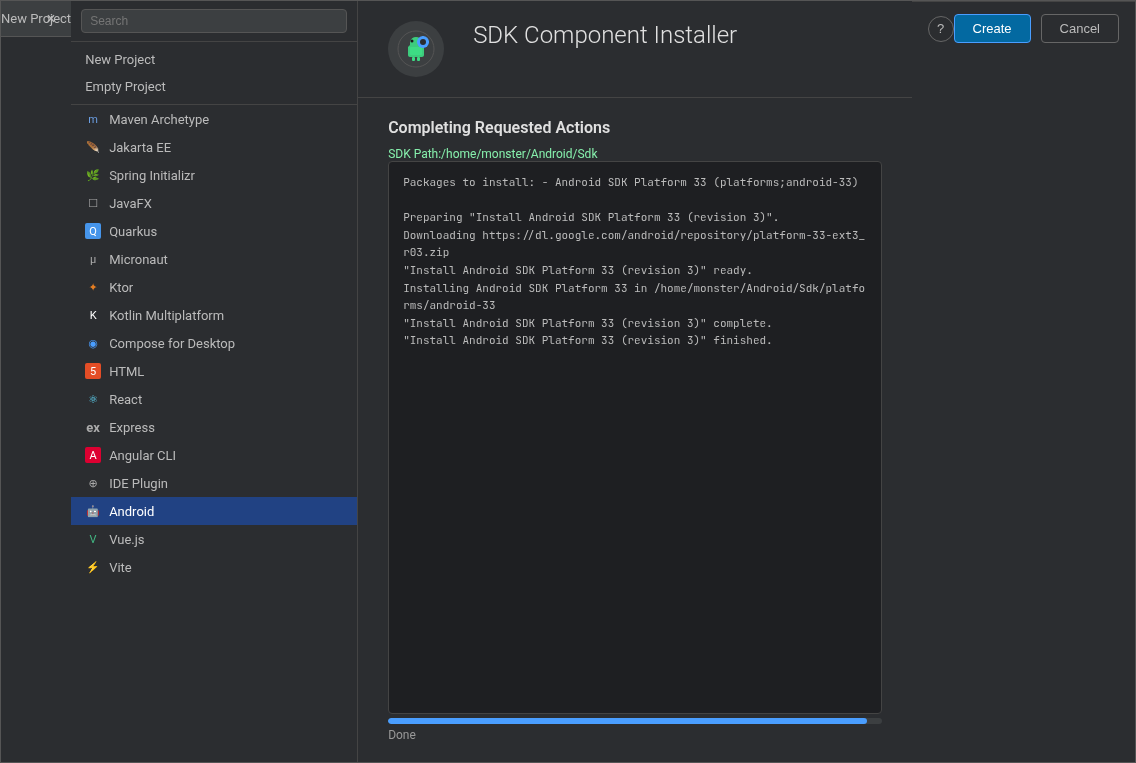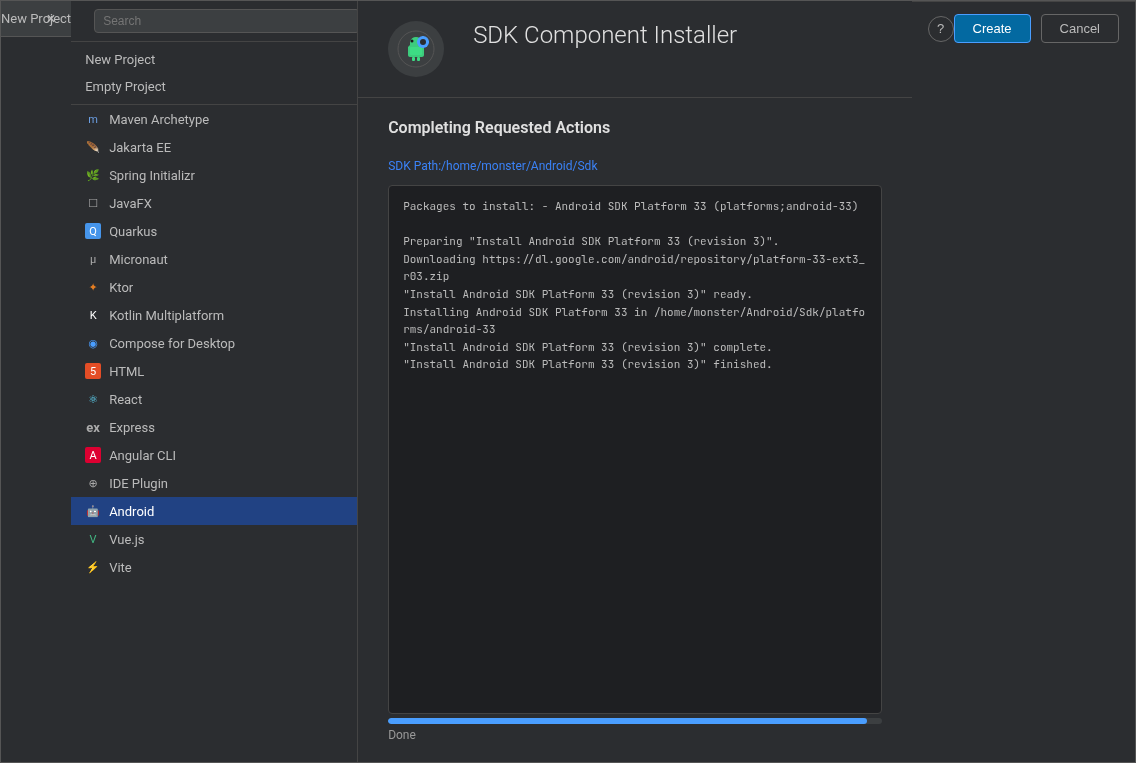--- a/index.html
+++ b/index.html
@@ -69,21 +69,20 @@
     }
     .search-input {
       width: 100%;
       background: #3c3f41;
       border: 1px solid #555;
       border-radius: 4px;
       color: #bbb;
       padding: 4px 8px;
       font-size: 12px;
       outline: none;
-      margin-left: 13px;
     }
     .sidebar-top-items {
       padding: 4px 0;
       border-bottom: 1px solid #444;
     }
     .sidebar-item {
       padding: 6px 14px;
       color: #bbb;
       font-size: 13px;
       cursor: pointer;
@@ -138,26 +137,25 @@
     .body-section {
       flex: 1;
       padding: 20px 30px;
       display: flex;
       flex-direction: column;
     }
     .completing-title {
       font-size: 16px;
       color: #e0e0e0;
       font-weight: 600;
-      margin-bottom: 22px;
+      margin-bottom: 10px;
     }
     .sdk-path {
       font-size: 12px;
-      color: #3b82f6;
-      margin-bottom: 12px;
+      color: #86efac;
     }
     .log-area {
       flex: 1;
       background: #1e1f22;
       border: 1px solid #444;
       border-radius: 4px;
       padding: 12px 14px;
       font-family: "JetBrains Mono", "Courier New", monospace;
       font-size: 11px;
       color: #bbb;

